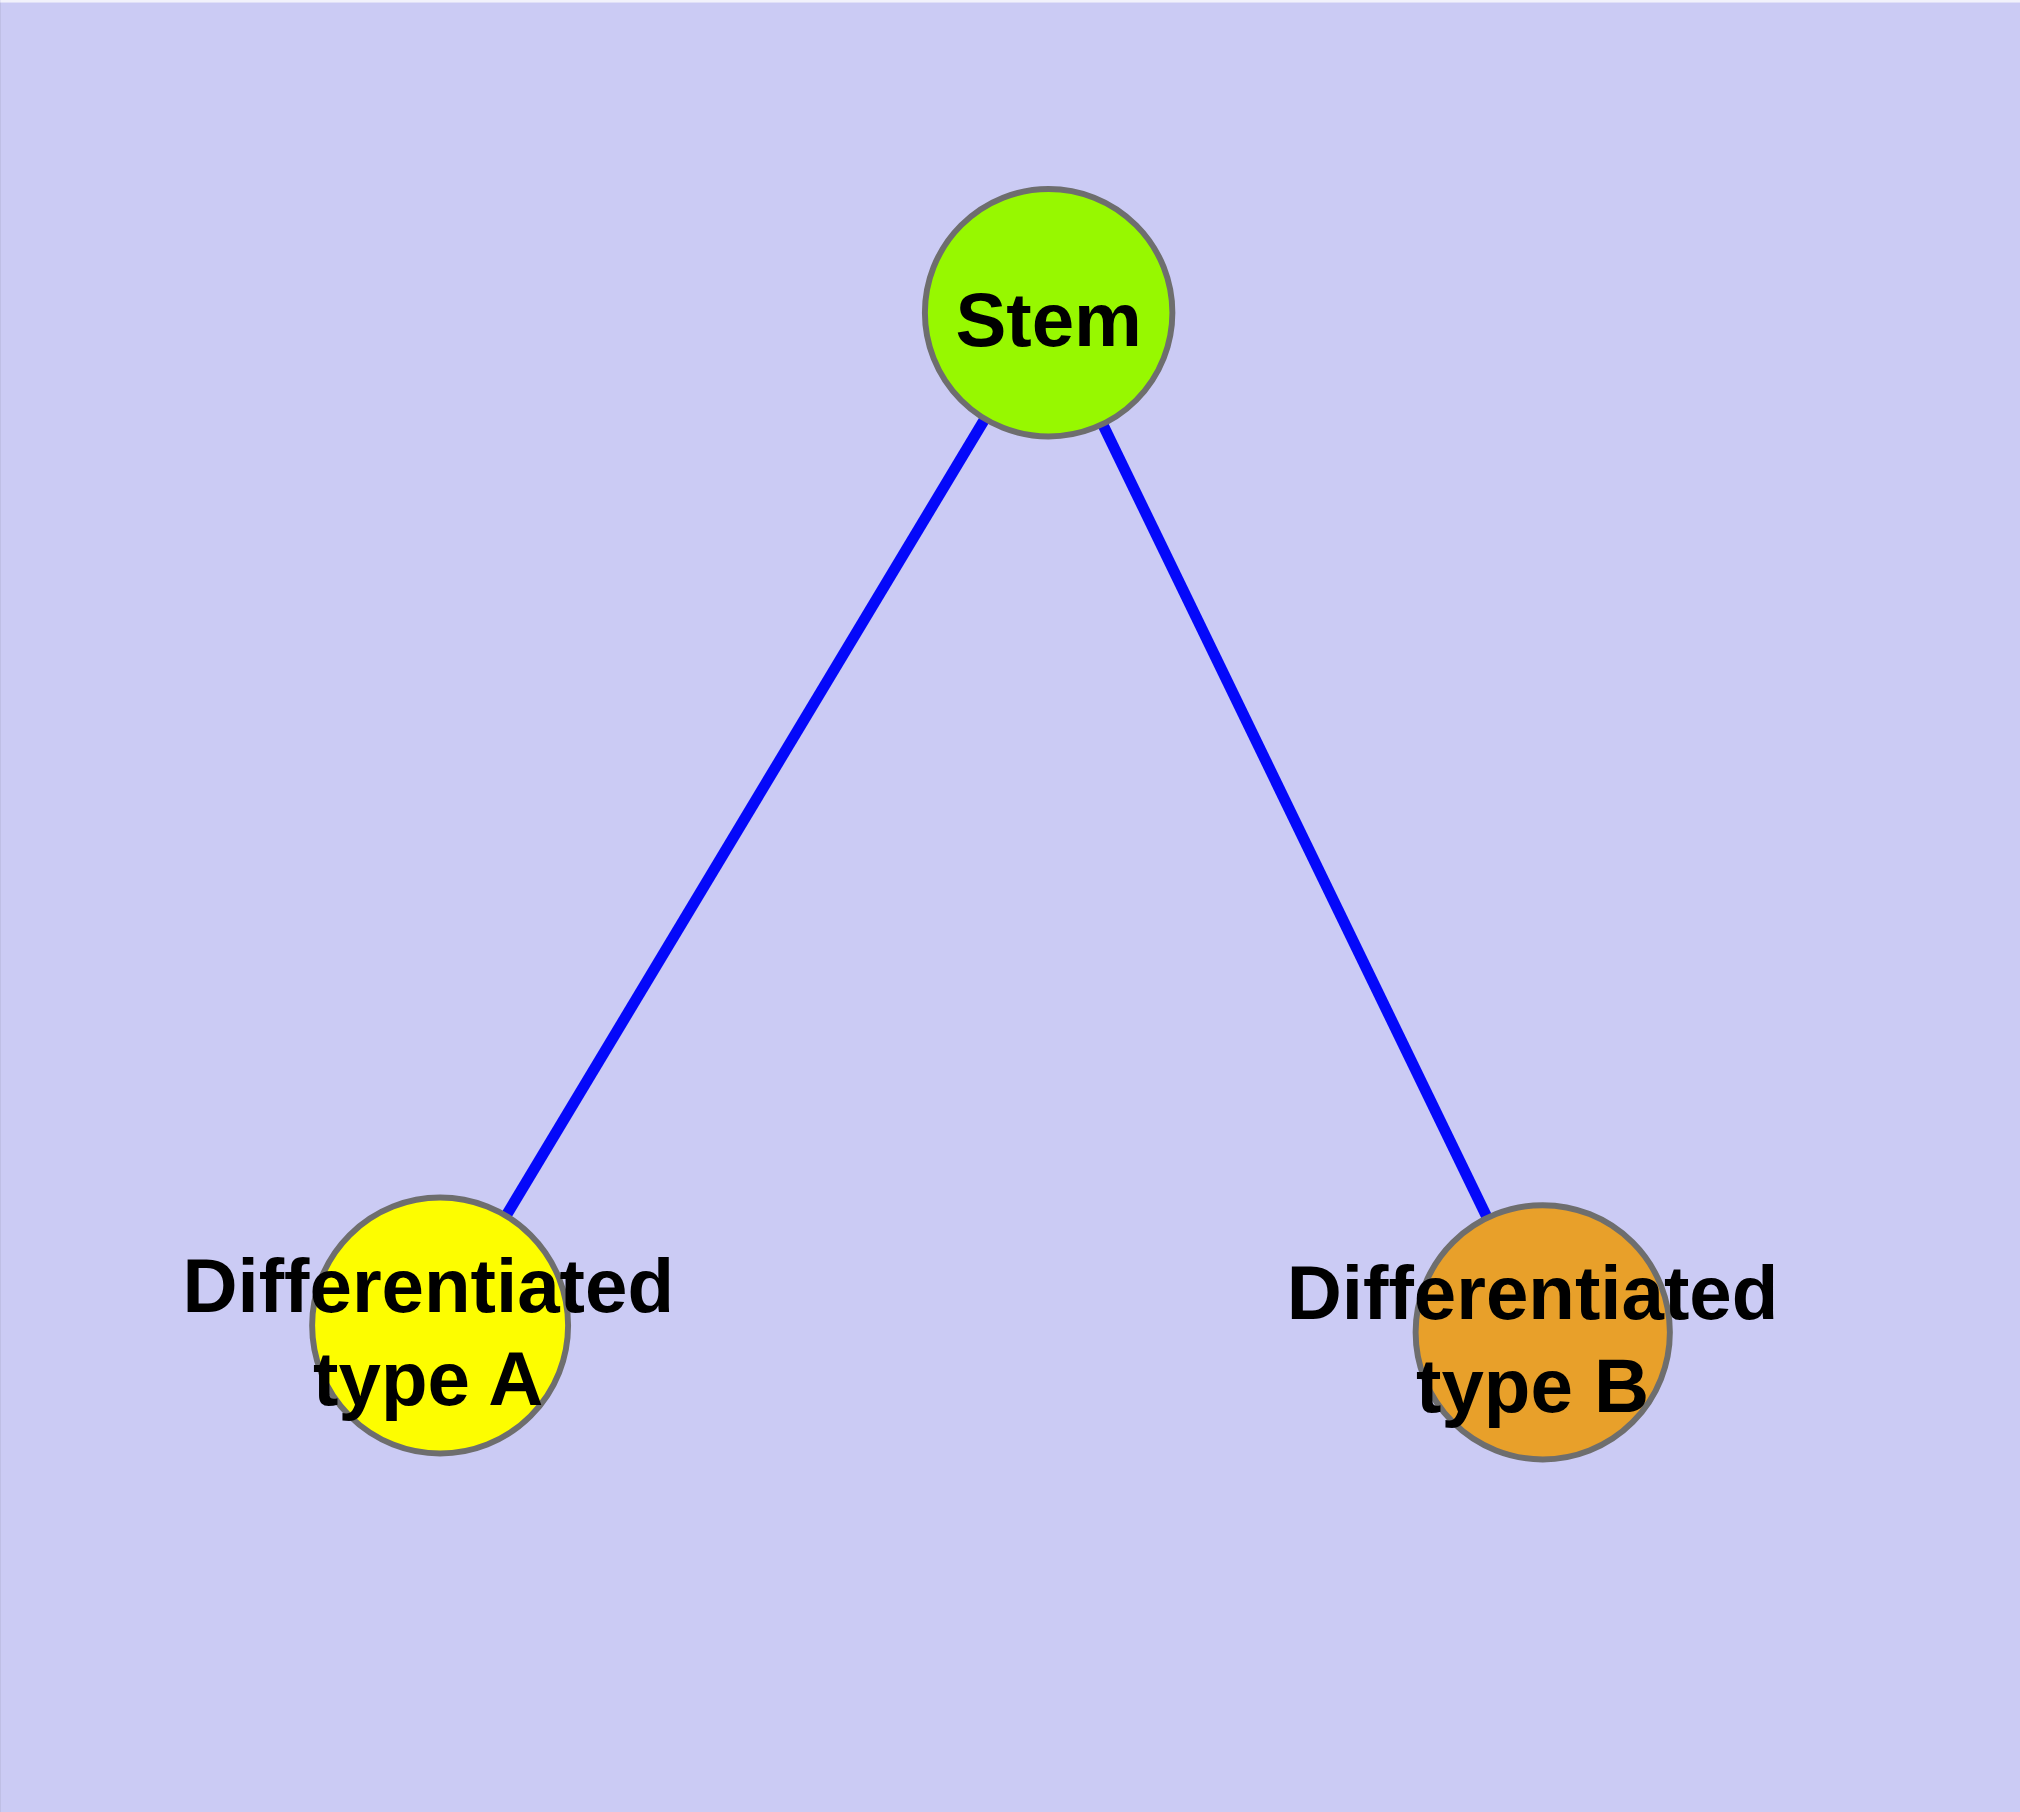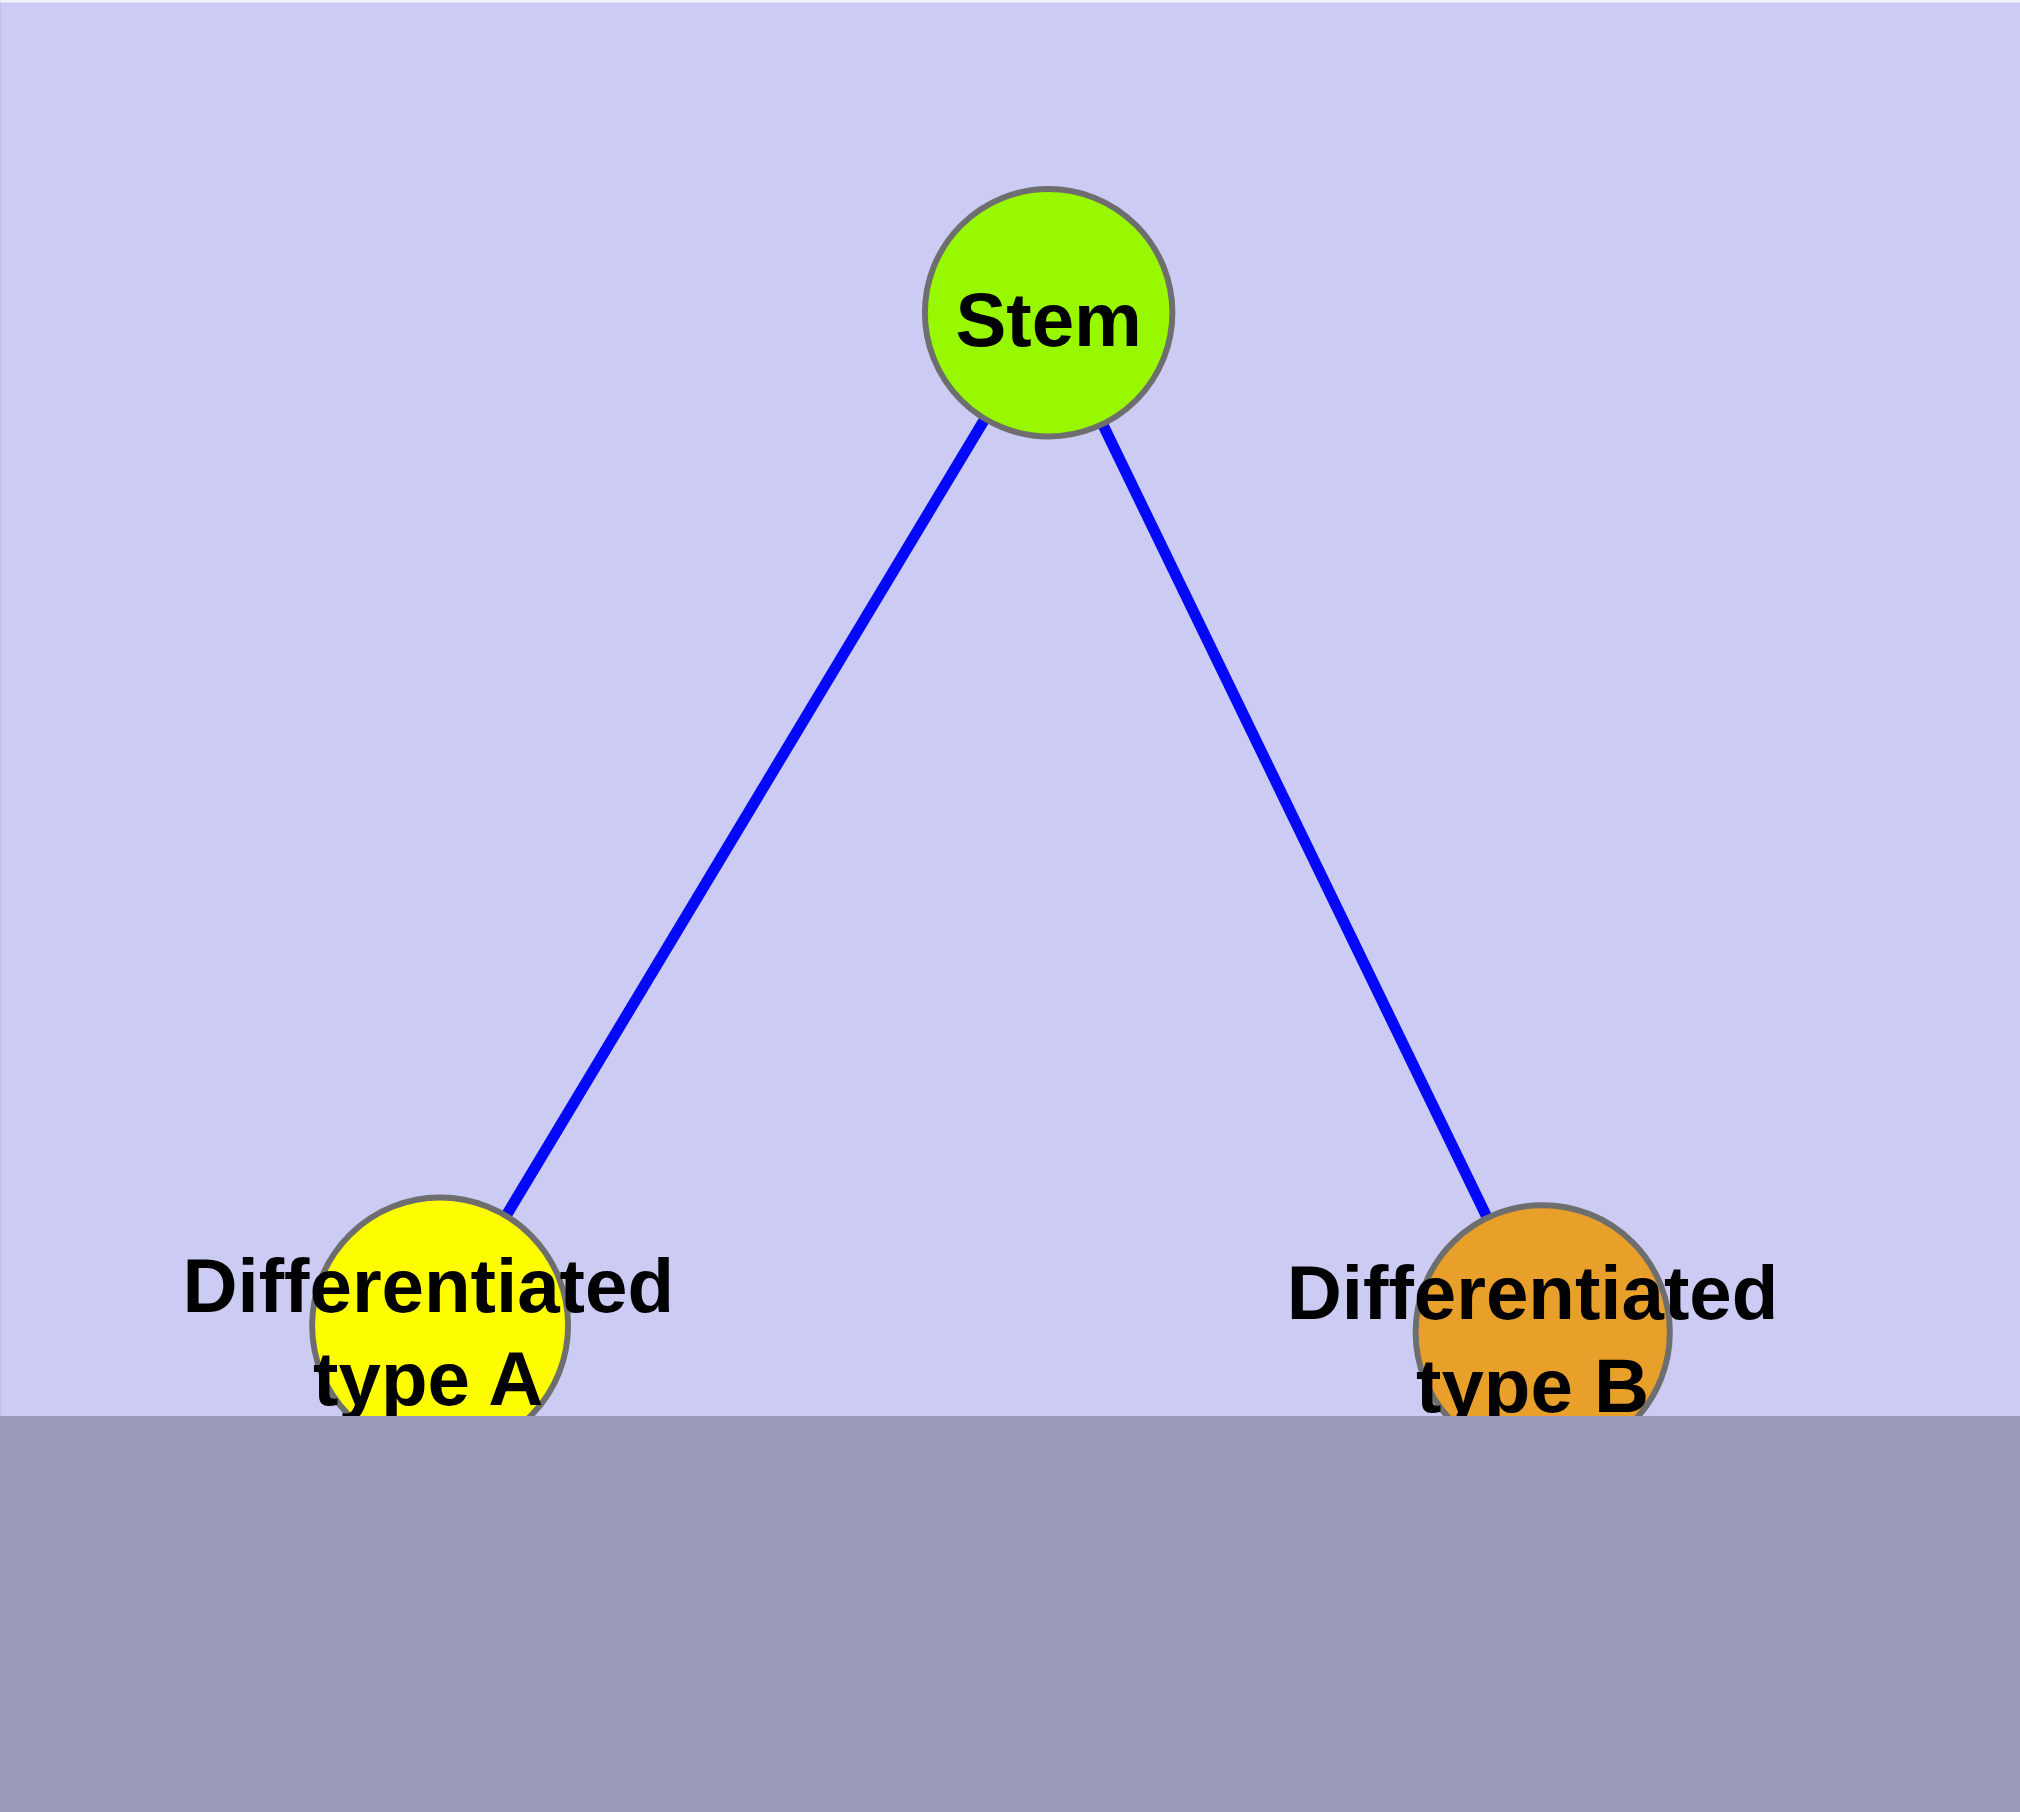--- a/index.html
+++ b/index.html
@@ -3,21 +3,21 @@
 <meta charset="utf-8">
 <style>
   html, body {
     margin: 0;
     padding: 0;
     background: #9a9ab8;
   }
   .stage {
     position: relative;
     width: 2021px;
-    height: 1416px;
+    height: 1812px;
     overflow: hidden;
   }
   svg.graph {
     display: block;
     width: 2021px;
     height: 1812px;
   }
   .edge {
     stroke-width: 13px;
     stroke-linecap: butt;

